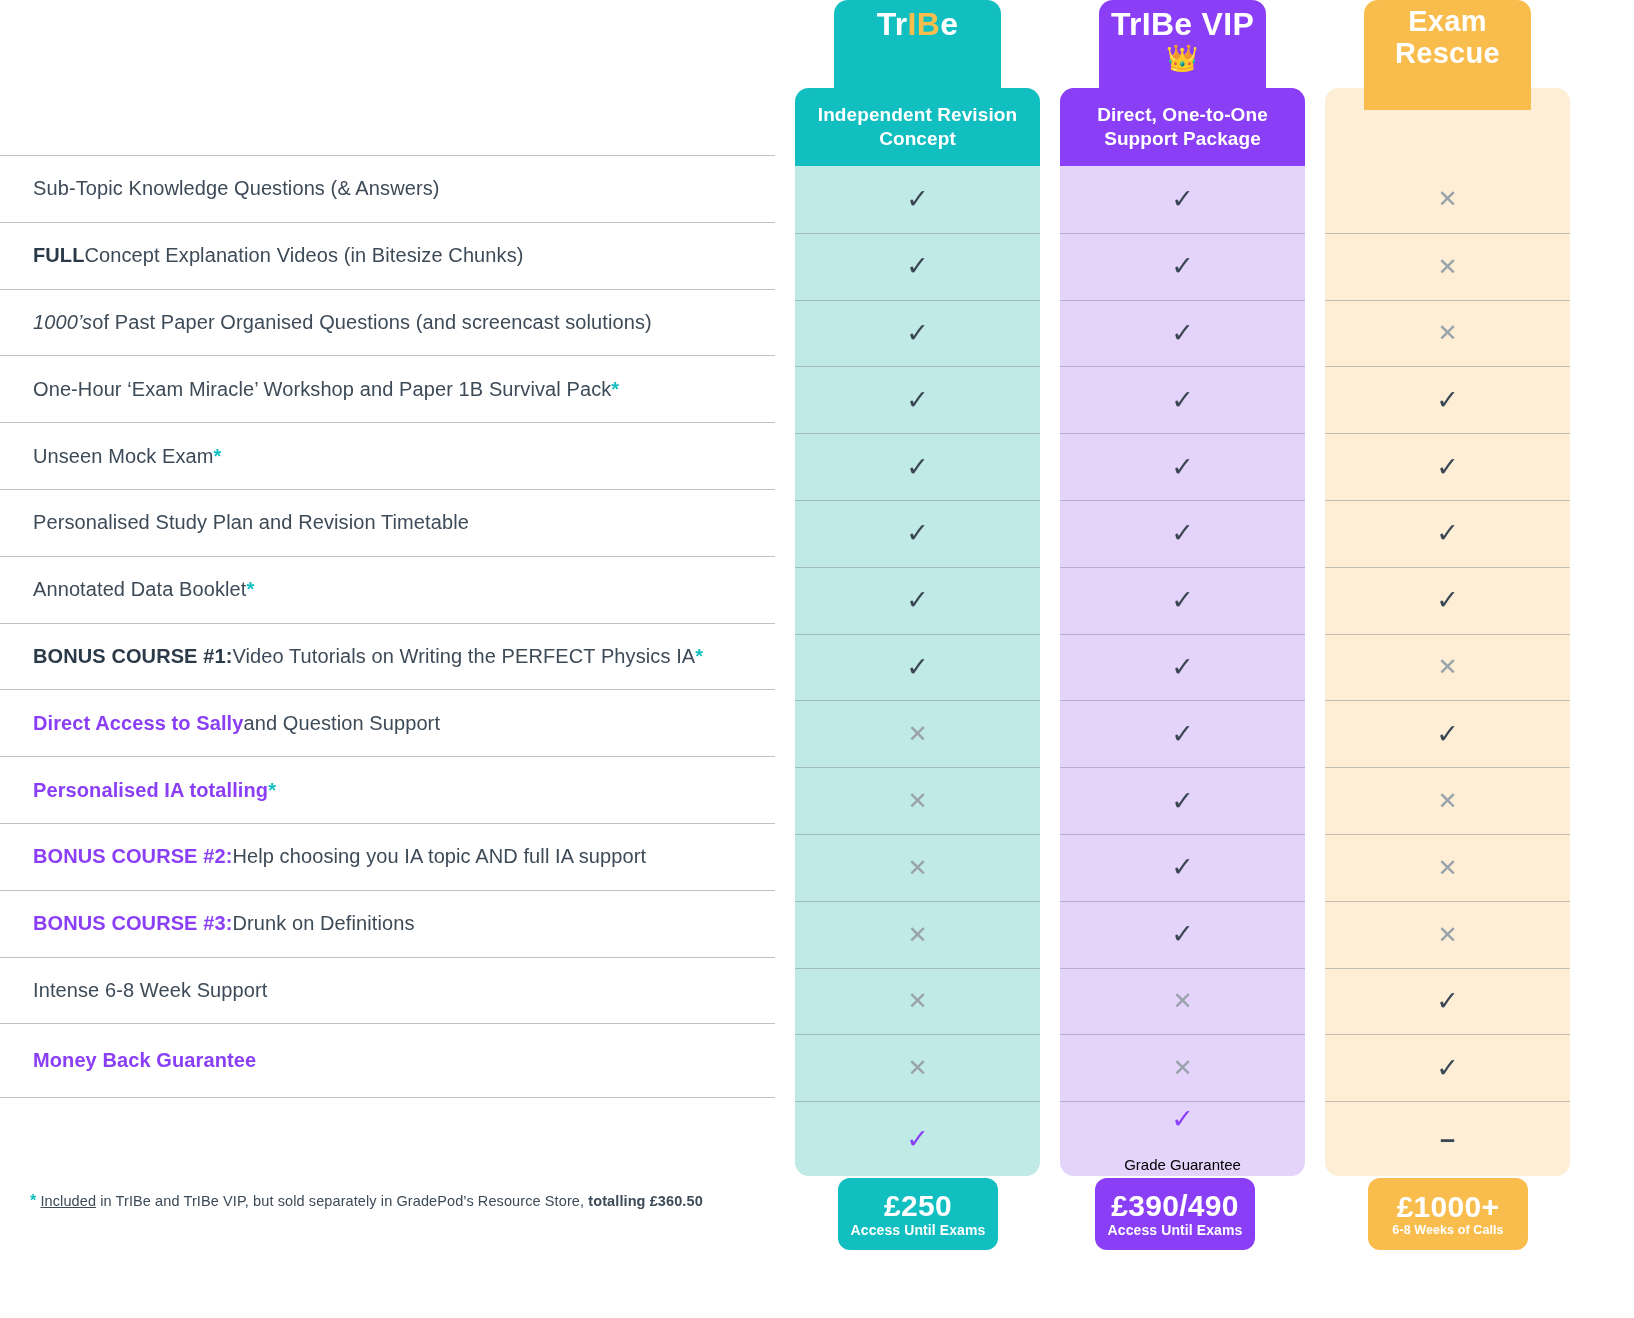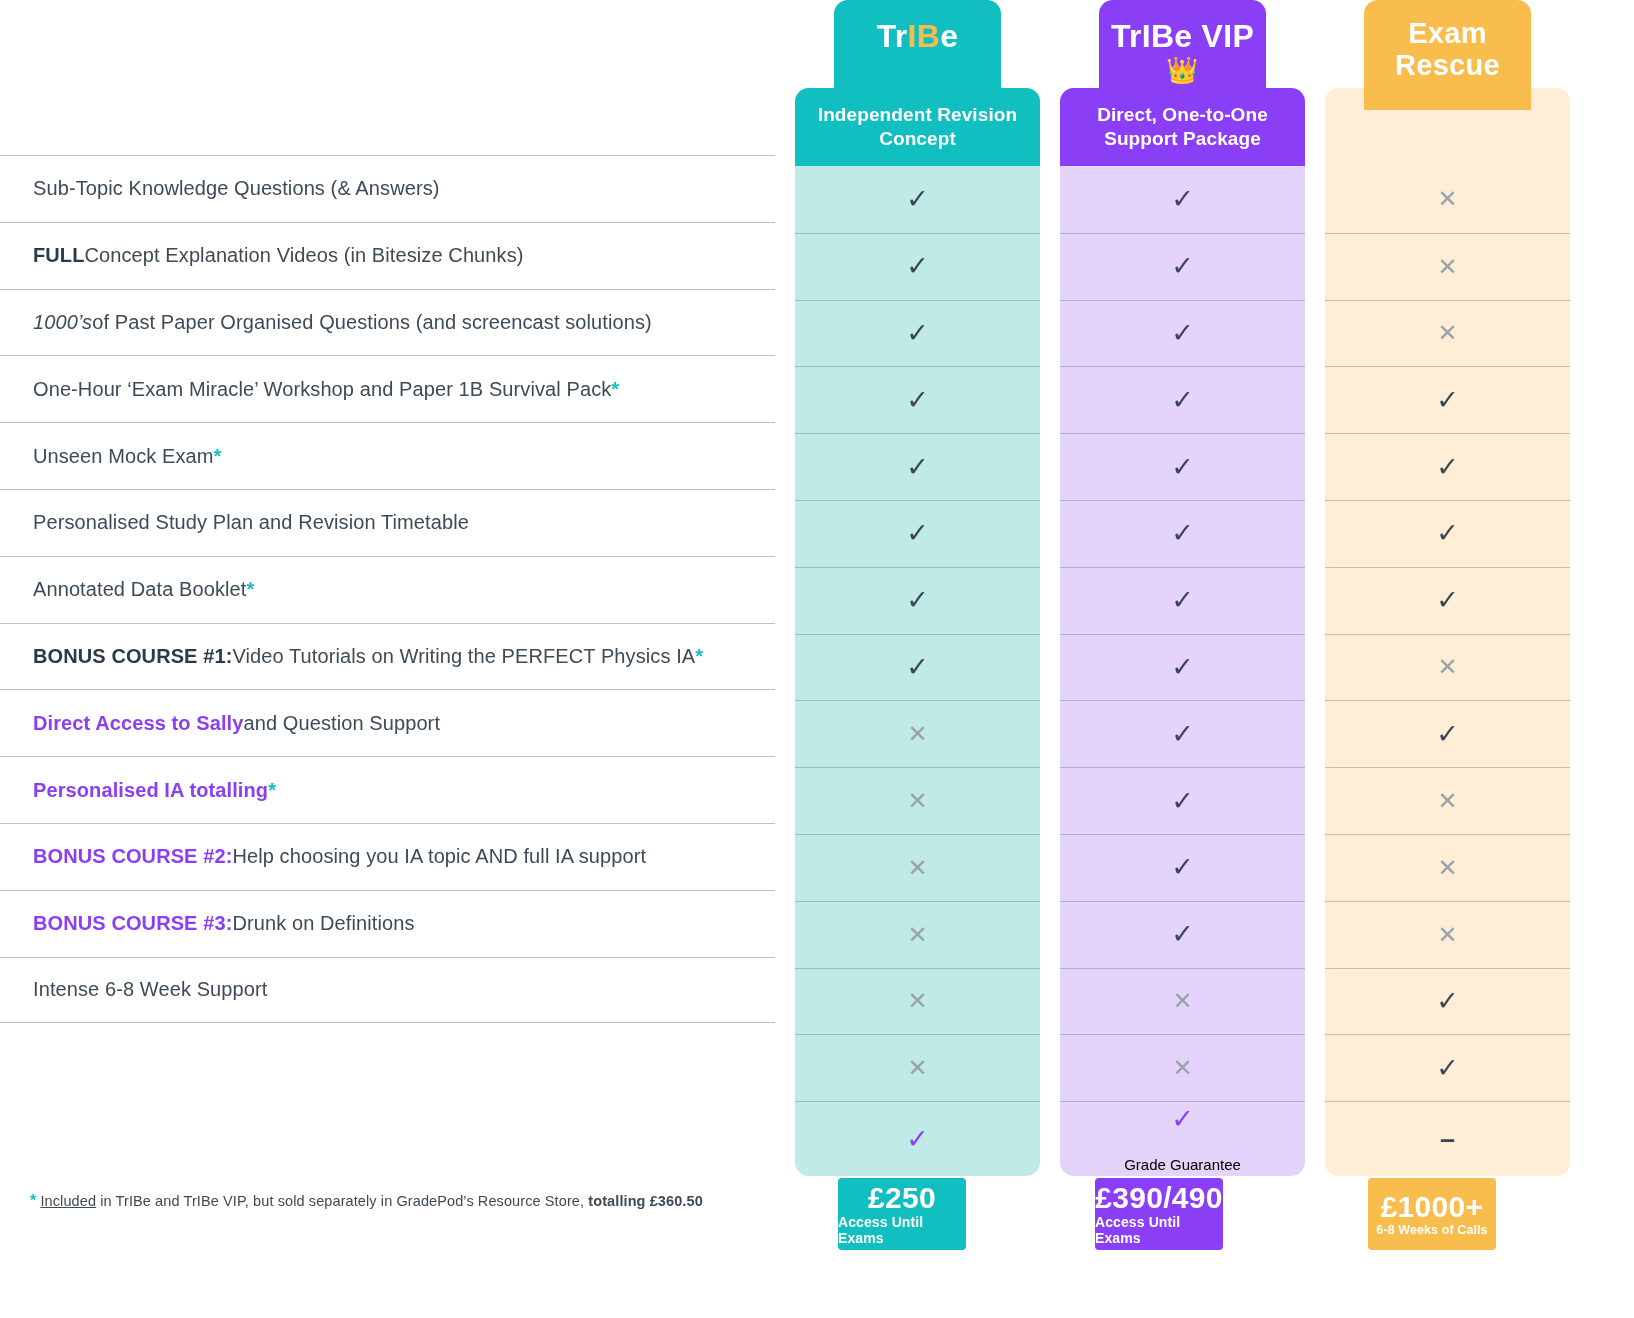--- a/index.html
+++ b/index.html
@@ -57,21 +57,21 @@
   .col-tab {
     position: absolute;
     top: 0;
     width: 167px;
     border-radius: 14px 14px 0 0;
     z-index: 2;
     display: flex;
     flex-direction: column;
     align-items: center;
     justify-content: flex-start;
-    padding-top: 18px;
+    padding-top: 6px;
     color: #ffffff;
     font-weight: 700;
   }
   .col-tab.tribe  { left: 834px;  height: 110px; background: #12bfc0; }
   .col-tab.vip    { left: 1099px; height: 110px; background: #8a3ef5; }
   .col-tab.rescue { left: 1364px; height: 110px; background: #f9bd4e; }
 
   .tab-title { font-size: 32px; letter-spacing: 0.3px; line-height: 1.15; }
   .tab-title.two-line { font-size: 29px; line-height: 1.1; text-align: center; }
   .tab-emoji { font-size: 26px; line-height: 1; margin-top: 2px; }
@@ -130,23 +130,23 @@
   .mark.dash   { color: #3a4654; font-size: 27px; font-weight: 700; }
   .mark.pcheck { color: #8a3ef5; }
 
   .cell.tall { height: 75px; }
   .cell-note { font-size: 15px; color: #000000; margin-top: 23px; }
 
   
   .price-box {
     position: absolute;
     top: 1178px;
-    width: 128px;
+    width: 160px;
     height: 72px;
-    border-radius: 4px;
+    border-radius: 12px;
     z-index: 6;
     display: flex;
     flex-direction: column;
     align-items: center;
     justify-content: center;
     color: #ffffff;
   }
   .price-box.tribe  { left: 838px;  background: #12bfc0; }
   .price-box.vip    { left: 1095px; background: #8a3ef5; }
   .price-box.rescue { left: 1368px; background: #f9bd4e; }
@@ -203,20 +203,23 @@
       <div class="feat-row">Annotated Data Booklet<span class="ast">*</span></div>
       <div class="feat-row"><b>BONUS COURSE #1:</b> Video Tutorials on Writing the PERFECT Physics IA<span class="ast">*</span></div>
       <div class="feat-row"><span class="lead-purple">Direct Access to Sally</span> and Question Support</div>
       <div class="feat-row">
         <span class="all-purple">Personalised IA totalling</span>
         <span class="ast">*</span>
       </div>
       <div class="feat-row"><span class="lead-purple">BONUS COURSE #2:</span> Help choosing you IA topic AND full IA support</div>
       <div class="feat-row"><span class="lead-purple">BONUS COURSE #3:</span> Drunk on Definitions</div>
       <div class="feat-row">Intense 6-8 Week Support</div>
+      <div class="feat-row tall" style="height: 75px;">
+        <span class="all-purple">Money Back Guarantee</span>
+      </div>
     </div>
 
   <div class="cells tribe" id="cells-0">
       <div class="cell">
         <span class="mark check">✓</span>
       </div>
       <div class="cell">
         <span class="mark check">✓</span>
       </div>
       <div class="cell">

